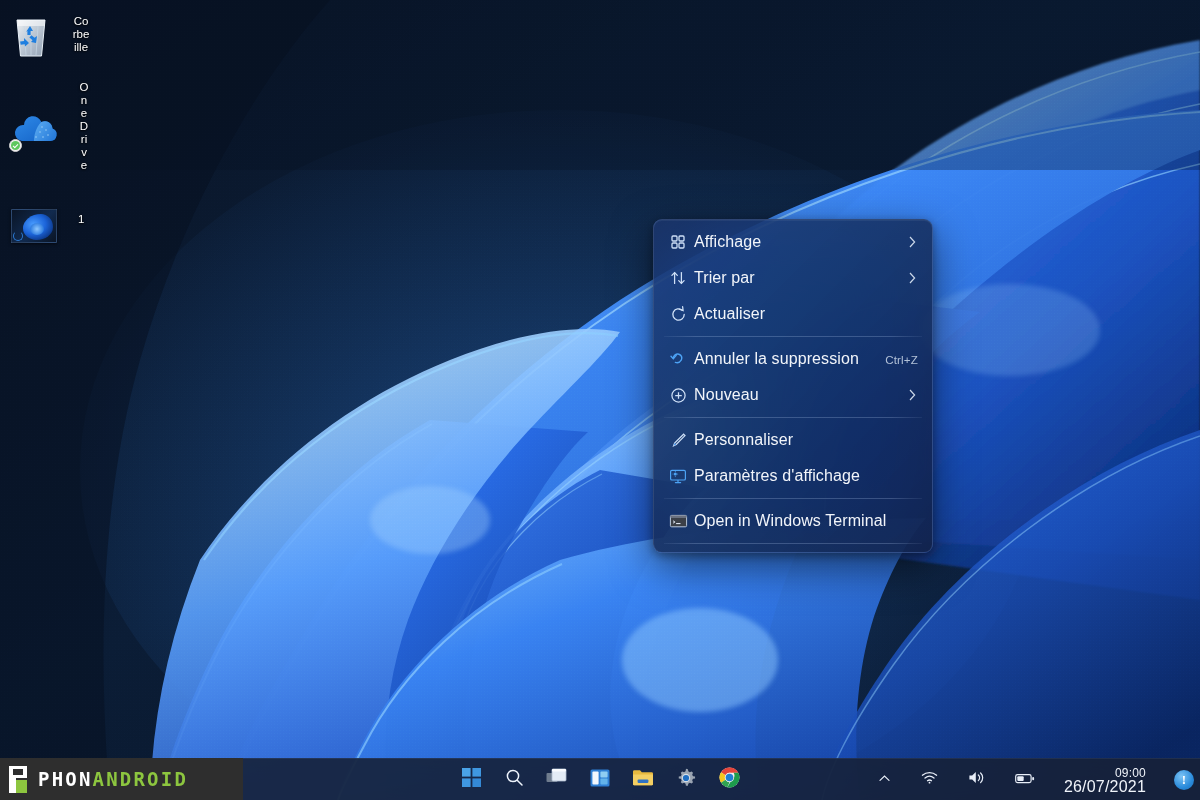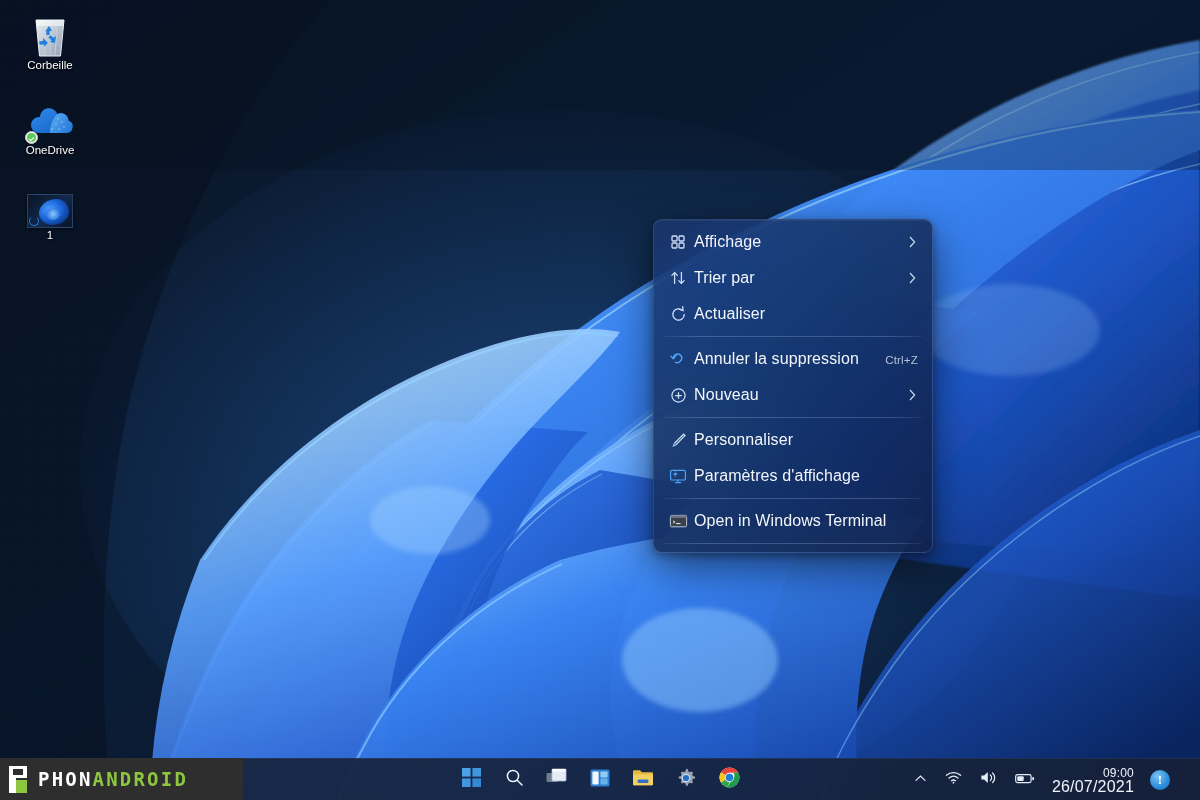--- a/index.html
+++ b/index.html
@@ -36,21 +36,21 @@
 
   
   #desktop-icons {
     position:absolute; top:6px; left:8px;
     width:84px;
     display:flex; flex-direction:column; gap:16px;
     z-index:5;
   }
   .desk-icon {
     width:84px; padding:4px 2px 3px;
-    display:flex; flex-direction:column; align-items:center; gap:1px;
+    display:flex; align-items:center; gap:20px;
     cursor:default;
   }
   .desk-icon .glyph {
     width:48px; height:48px; position:relative;
     display:flex; align-items:flex-end; justify-content:center;
   }
   .desk-icon .label {
     font-size:11.5px; line-height:13px; color:#ffffff;
     text-align:center;
     text-shadow:0 1px 2px rgba(0,0,0,.85), 0 0 3px rgba(0,0,0,.7);
@@ -169,22 +169,22 @@
     position:absolute; left:50%; transform:translateX(-50%);
     height:42px; display:flex; align-items:center; gap:3px;
   }
   .tb-btn {
     width:40px; height:38px; border-radius:5px;
     display:flex; align-items:center; justify-content:center;
     position:relative; cursor:default;
   }
 
   #tray {
-    position:absolute; right:16px; height:42px;
-    display:flex; align-items:center; gap:4px; padding-right:12px;
+    position:absolute; right:0; height:42px;
+    display:flex; align-items:center; gap:16px; padding-right:4px;
   }
   .tray-btn {
     height:34px; border-radius:4px; padding:0 7px;
     display:flex; align-items:center; justify-content:center;
     color:#e8eef8; cursor:default;
   }
   #clock {
     height:34px; padding:0 8px 0 6px;
     display:flex; flex-direction:column; align-items:flex-end; justify-content:center;
     color:#f0f4fa; line-height:13px; cursor:default;

